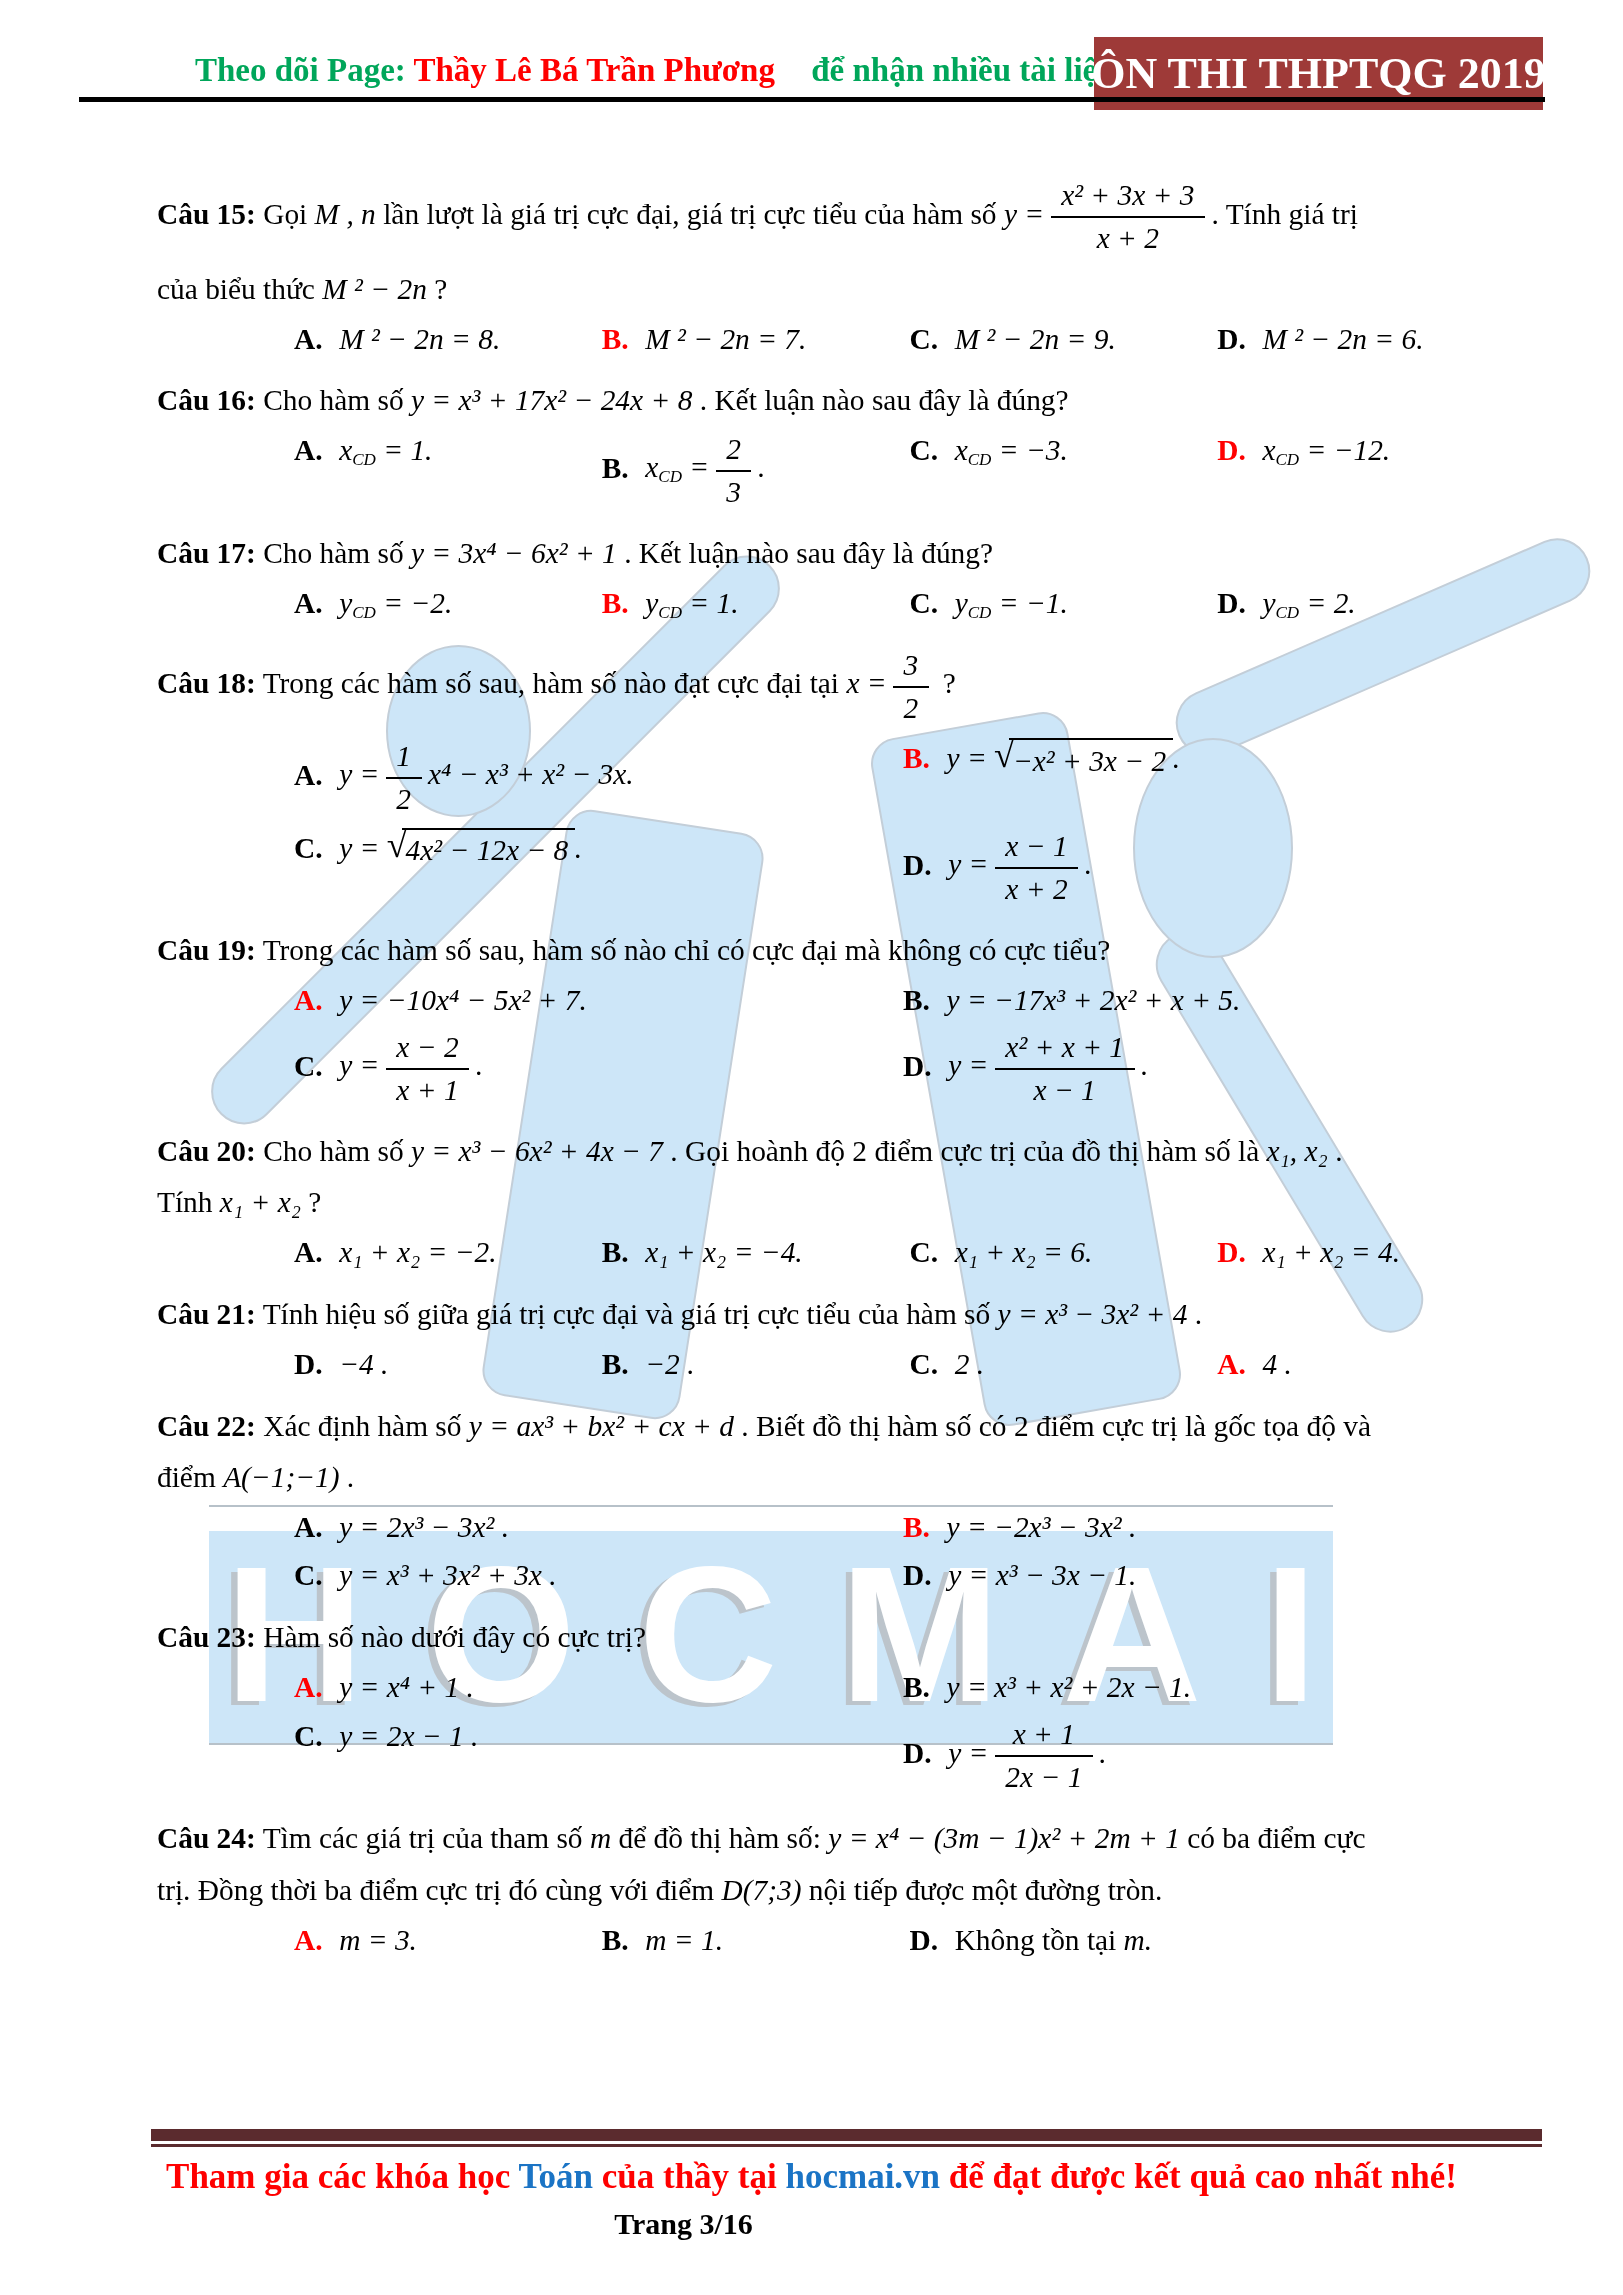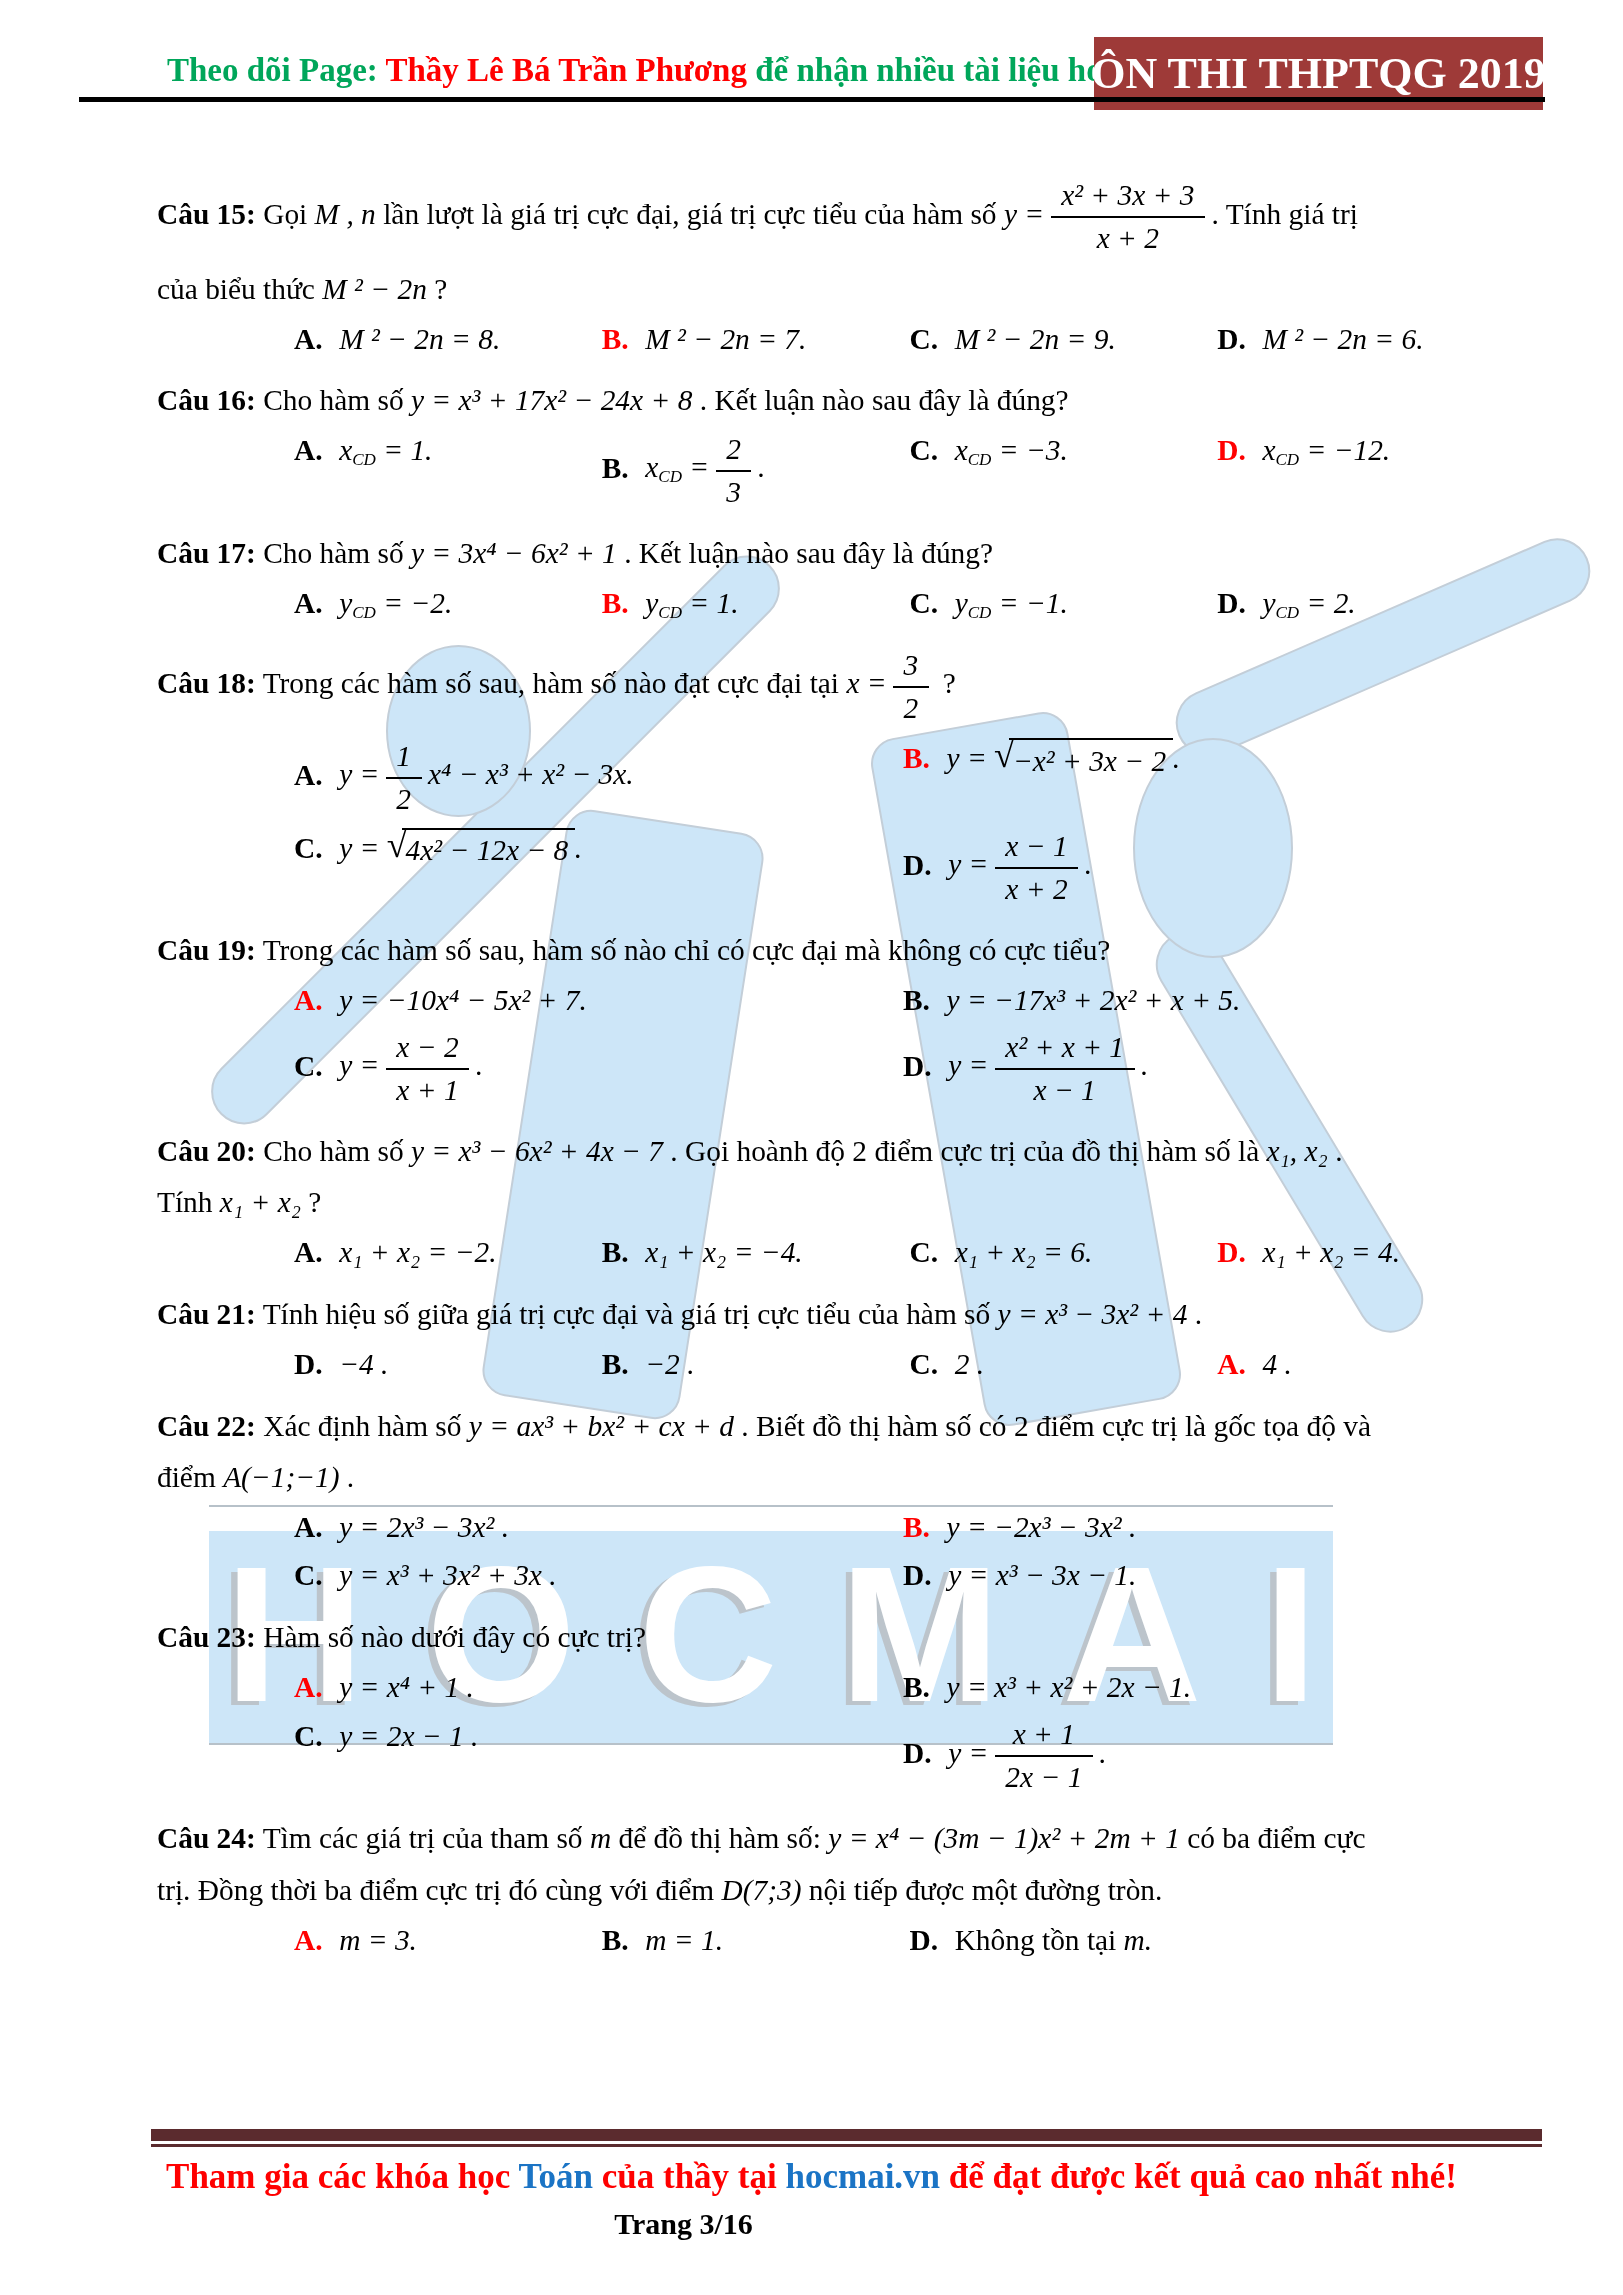--- a/index.html
+++ b/index.html
@@ -1,20 +1,20 @@
 <!DOCTYPE html>
 <html style="font-size:10.5px"><head>
 <meta charset="utf-8">
 <style>
   html,body{margin:0;padding:0;background:#e8e8e8;}
   #page{position:relative;width:1623px;height:2295px;background:#ffffff;overflow:hidden;
         font-family:"Liberation Serif",serif;color:#000;}
   
   .hdr-text{position:absolute;left:167px;top:52px;font-size:33px;font-weight:bold;white-space:nowrap;}
-  .c-green{color:#00A65A;} .c-red{color:#FF0000;} .c-blue{color:#1B74C5;}
+  .c-green{color:#00A65A;margin-left:28px;} .c-red{color:#FF0000;} .c-blue{color:#1B74C5;}
   .hdr-badge{position:absolute;left:1094px;top:37px;width:449px;height:73px;background:#9E3A38;
              display:flex;align-items:center;justify-content:center;color:#fff;font-size:44px;
              font-weight:bold;font-family:"Liberation Serif",serif;white-space:nowrap;}
   .hdr-rule{position:absolute;left:79px;top:97px;width:1466px;height:4.6px;background:#000;}
   
   .wm{position:absolute;background:#cde6f8;border:2px solid #c3ced8;z-index:0;}
   .wm.head{border-radius:50%;}
   .wm.band{border-radius:39px;}
   .wm-box{position:absolute;left:209px;top:1505px;width:1124px;height:236px;z-index:0;
           border-top:2.6px solid #b7c1c9;border-bottom:2.6px solid #b7c1c9;

